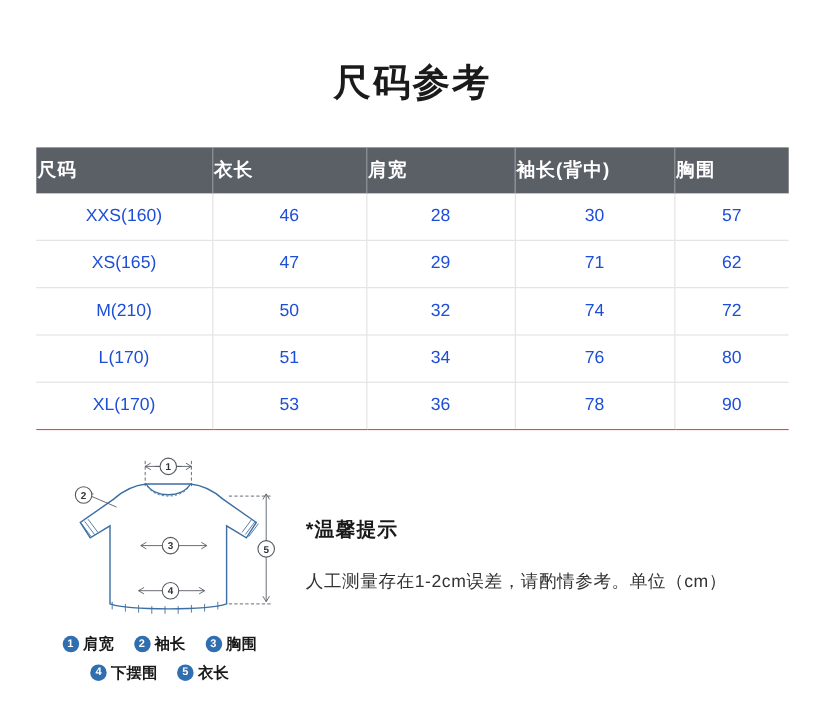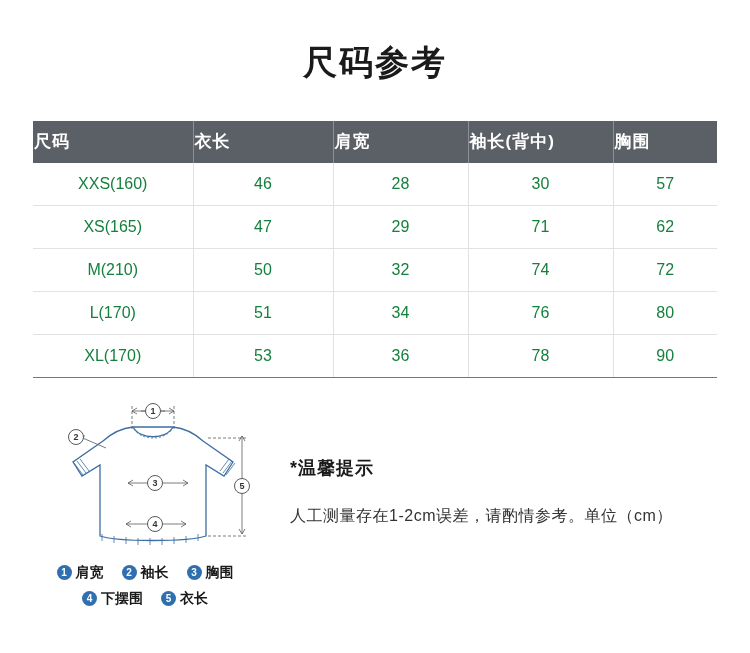--- a/index.html
+++ b/index.html
@@ -18,21 +18,21 @@
     position: relative;
     width: 750px;
     height: 653px;
   }
   .title {
     text-align: center;
     font-size: 34px;
     font-weight: bold;
     color: #1a1a1a;
     letter-spacing: 2px;
-    margin: 0;
+    margin: 13px;
     padding-top: 42px;
     padding-bottom: 0;
     line-height: 1.2;
   }
   .table-wrap {
     margin: 38px 33px 0 33px;
   }
   table.size-table {
     width: 684px;
     border-collapse: collapse;
@@ -48,21 +48,21 @@
     border-right: 1px solid #8d9197;
     letter-spacing: 1px;
   }
   table.size-table th:last-child {
     border-right: none;
   }
   table.size-table td {
     height: 40px;
     text-align: center;
     font-size: 16px;
-    color: #15803d;
+    color: #1d4ed8;
     border-bottom: 1px solid #e2e2e2;
     border-right: 1px solid #e2e2e2;
     background: #ffffff;
   }
   table.size-table td:last-child {
     border-right: none;
   }
   table.size-table tr:last-child td {
     border-bottom: 1px solid #ef4444;
   }
@@ -79,21 +79,21 @@
   }
   .diagram {
     position: absolute;
     left: 28px;
     top: 0;
     width: 250px;
     height: 165px;
   }
   .notes {
     position: absolute;
-    left: 290px;
+    left: 278px;
     top: 60px;
     width: 430px;
   }
   .notes .note-title {
     font-size: 18px;
     font-weight: bold;
     color: #1a1a1a;
     margin: 0 0 26px 0;
     letter-spacing: 1px;
   }

